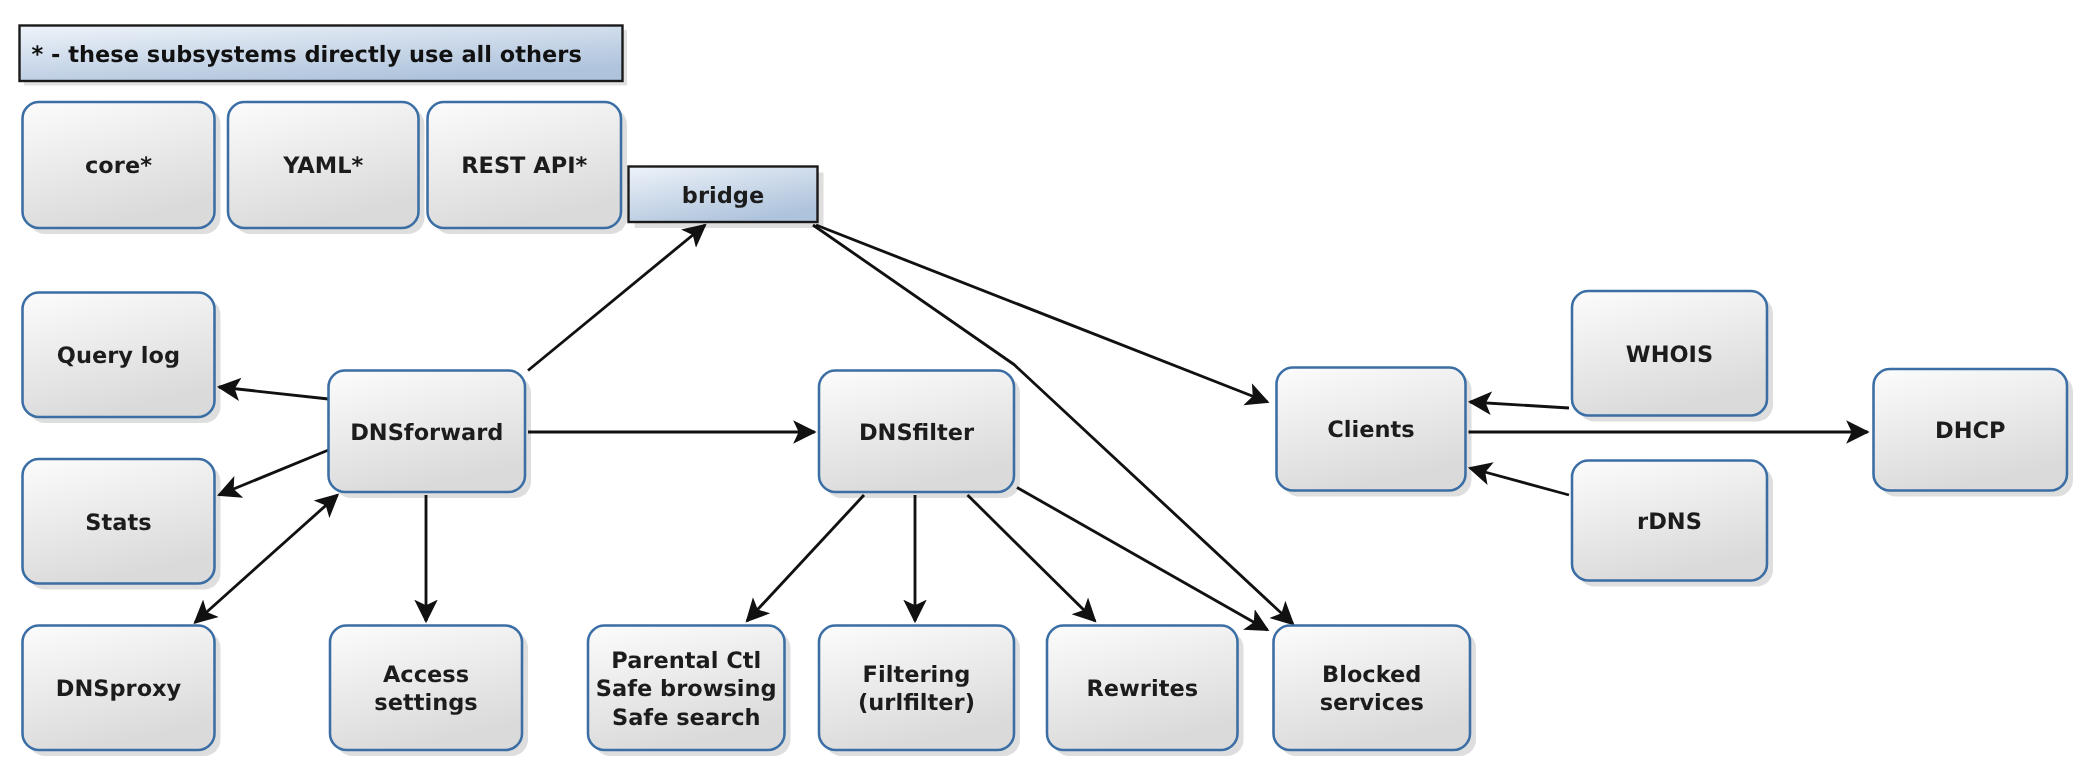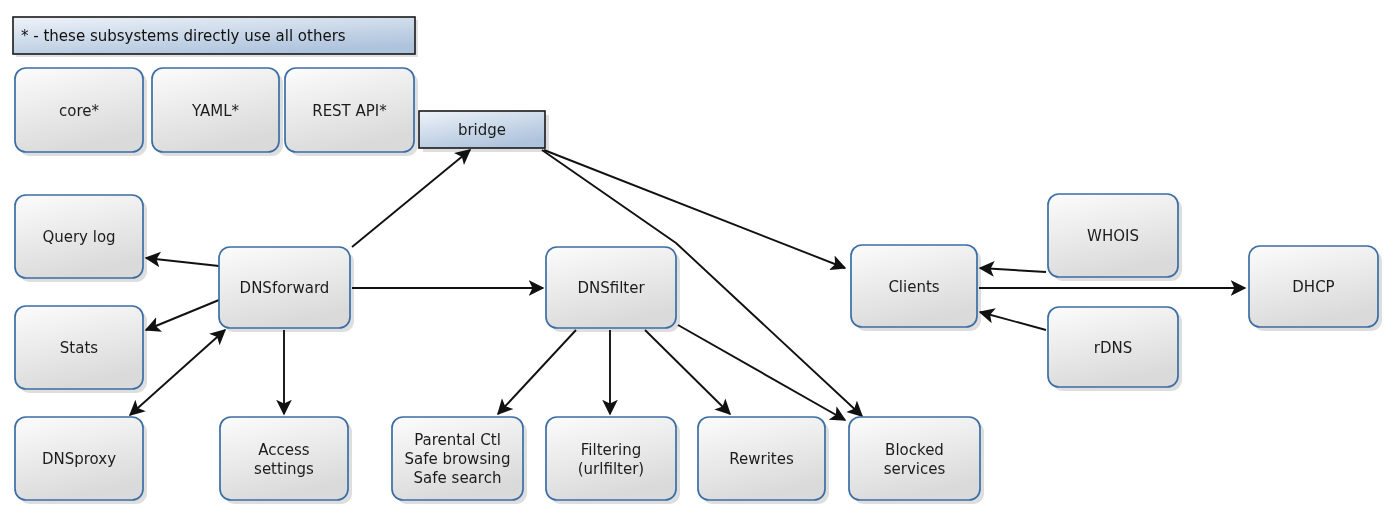--- a/index.html
+++ b/index.html
@@ -1,18 +1,18 @@
 <!DOCTYPE html>
 <html><head>
 <meta charset="utf-8">
 <style>
   html,body{margin:0;padding:0;background:#ffffff;}
   body{width:1393px;height:514px;overflow:hidden;
        font-family:"DejaVu Sans","Liberation Sans",sans-serif;}
-  #diagram{position:relative;width:1393px;height:514px;}
+  #diagram{position:relative;width:1393px;height:514px;font-weight:bold;}
   svg{display:block;}
   .node-label{font-size:15px;fill:#1c1c1c;text-anchor:middle;
               font-family:"DejaVu Sans","Liberation Sans",sans-serif;}
   .legend-label{font-size:15px;fill:#111111;text-anchor:start;
               font-family:"DejaVu Sans","Liberation Sans",sans-serif;}
   .bridge-label{font-size:15px;fill:#1c1c1c;text-anchor:middle;
               font-family:"DejaVu Sans","Liberation Sans",sans-serif;}
 </style>
 </head>
 <body>

